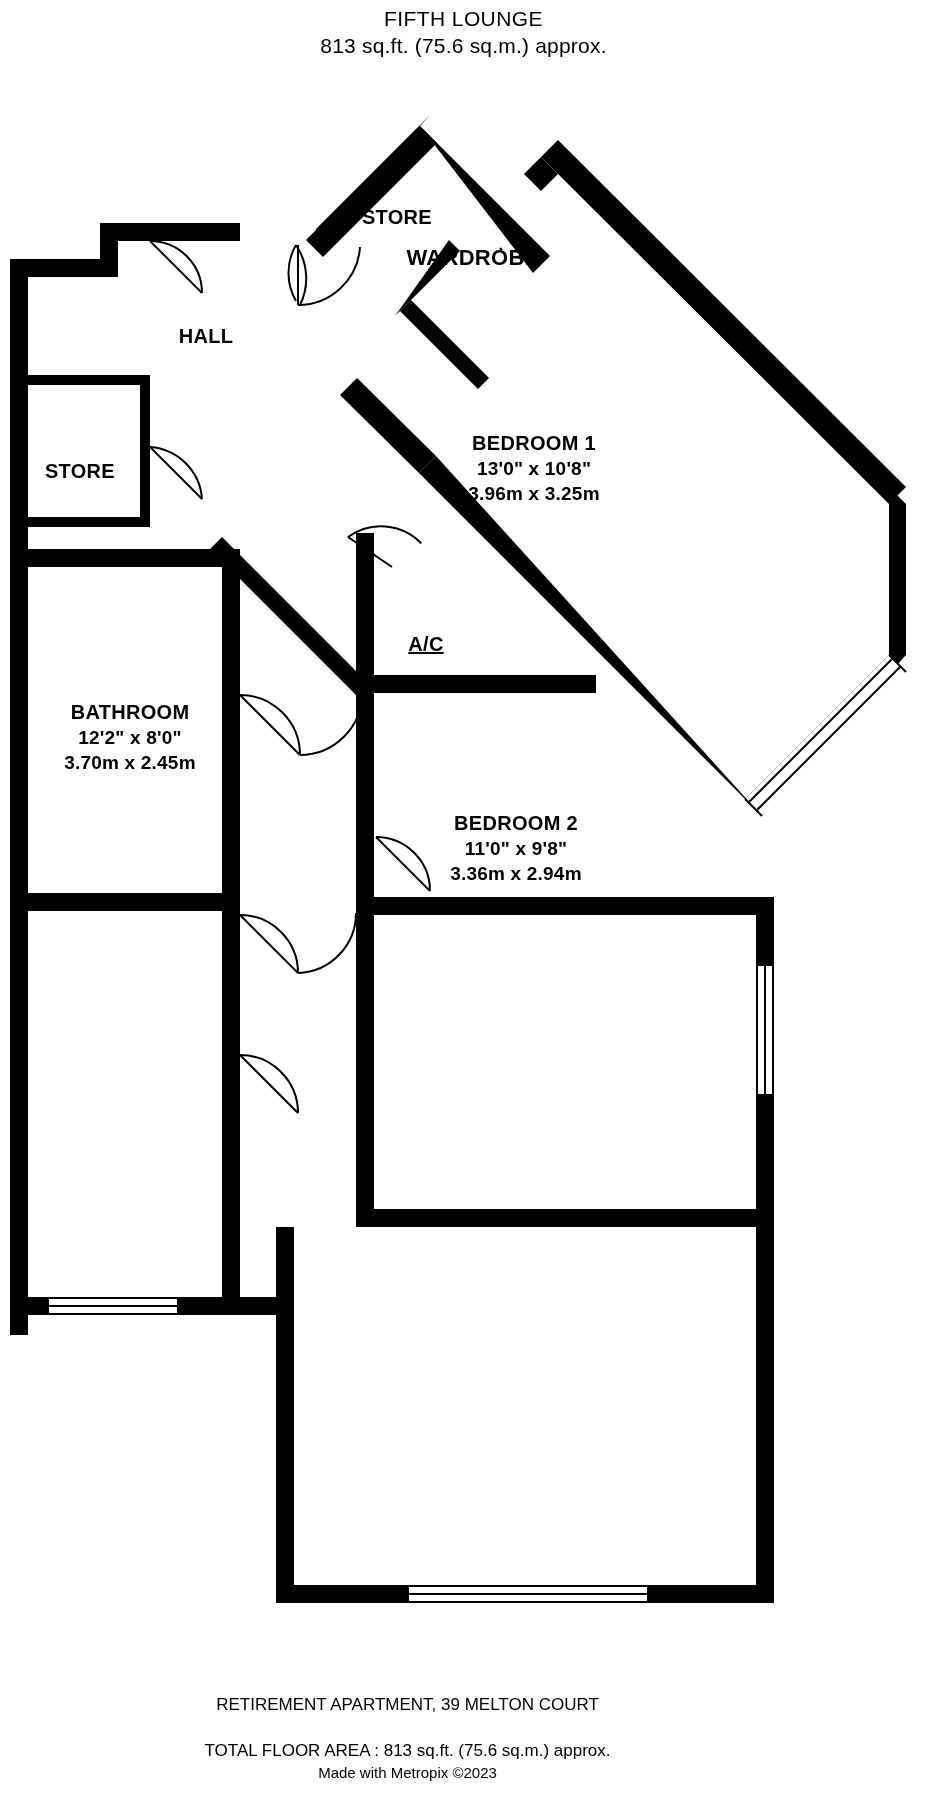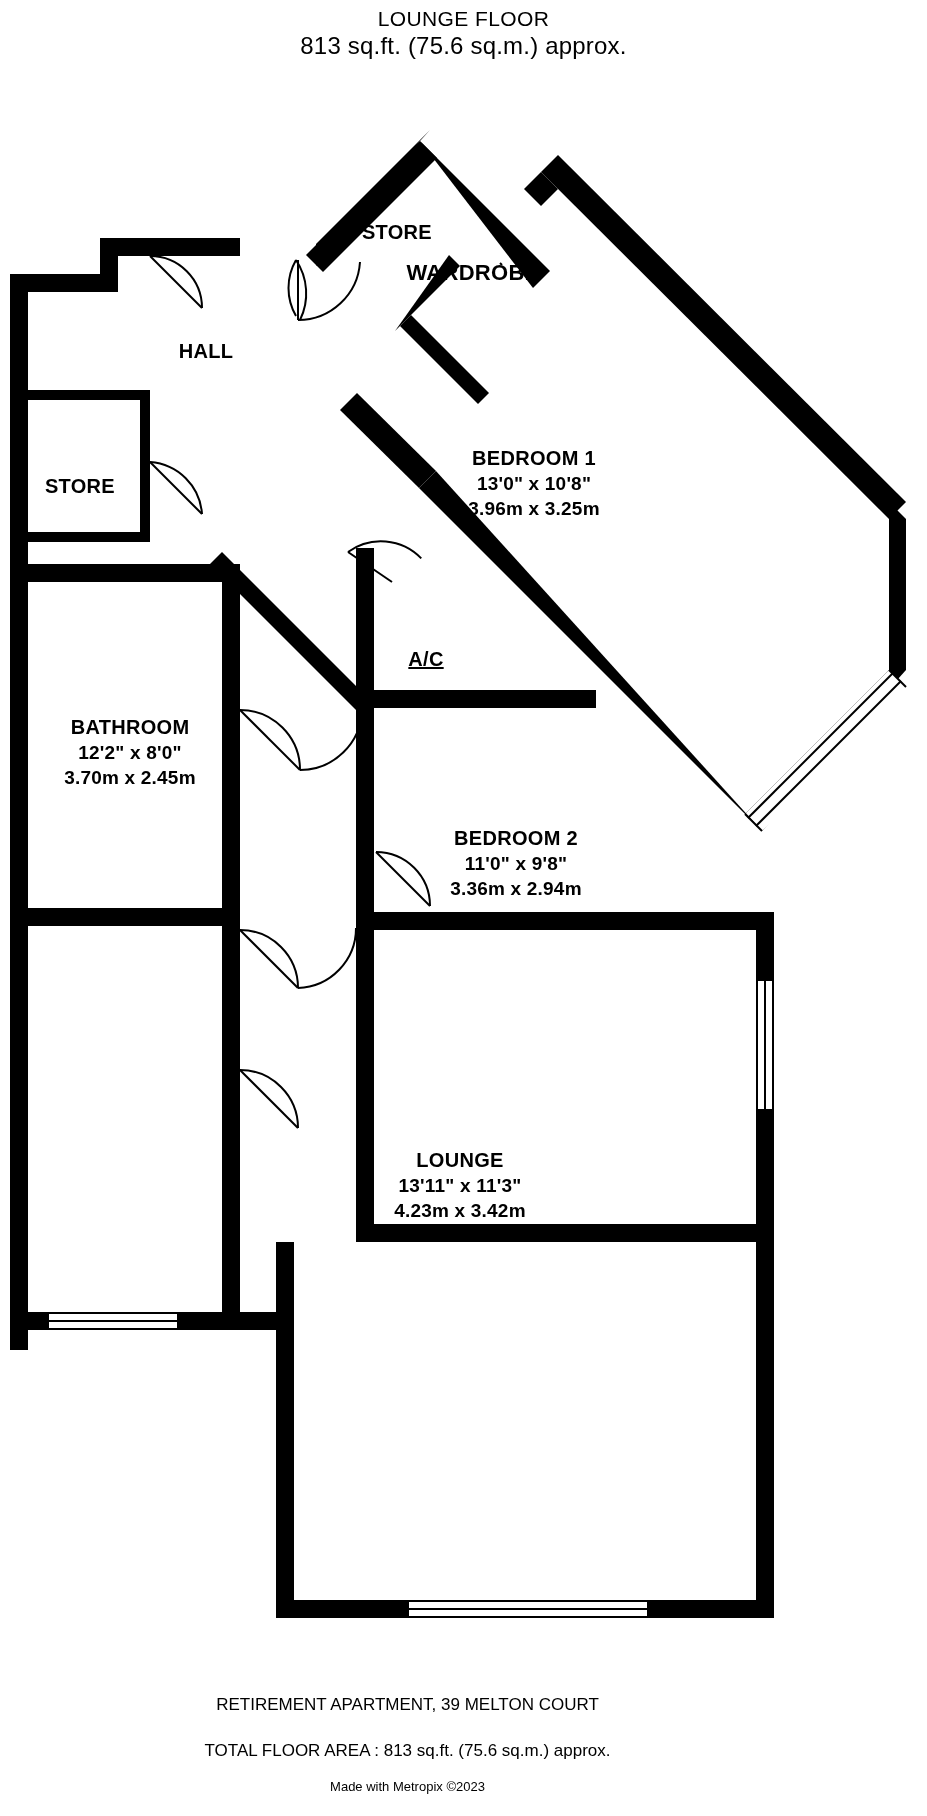--- a/index.html
+++ b/index.html
@@ -24,29 +24,29 @@
     width: 927px;
     text-align: center;
     padding-top: 6px;
   }
   #header .line1 {
     font-size: 21px;
     letter-spacing: 0.4px;
     line-height: 26px;
   }
   #header .line2 {
-    font-size: 24px;
+    font-size: 21px;
     letter-spacing: 0.2px;
     line-height: 27px;
   }
 
   
   #plan {
     position: absolute;
-    top: 70px;
+    top: 55px;
     left: 0;
     width: 927px;
     height: 1600px;
   }
   #plan svg {
     display: block;
   }
 
   
   .room-label {
@@ -79,30 +79,30 @@
   #footer .addr {
     font-size: 17px;
     line-height: 22px;
   }
   #footer .total {
     font-size: 17px;
     line-height: 22px;
     margin-top: 24px;
   }
   #footer .made {
-    font-size: 13px;
+    font-size: 15px;
     line-height: 18px;
-    margin-top: 16px;
+    margin-top: 2px;
   }
 </style>
 </head>
 <body>
 
 <div id="header">
-  <div class="line1">LOUNGE FLOOR</div>
+  <div class="line1">FIFTH LOUNGE</div>
   <div class="line2">813 sq.ft. (75.6 sq.m.) approx.</div>
 </div>
 
 <div id="plan">
 
   <svg width="927" height="1600" viewBox="0 0 927 1600">
     <g fill="#000000" stroke="none">
 
       <polygon points="420,71 430,60 316,174 316,196 "></polygon>
       <polygon points="420,71 437,88 323,202 306,185"></polygon>
@@ -255,25 +255,20 @@
     <div class="dim">3.70m  x 2.45m</div>
   </div>
 
   <div class="room-label" style="left:386px; top:756px; width:260px;">
     <div class="name">BEDROOM 2</div>
     <div class="dim">11'0"  x 9'8"</div>
     <div class="dim">3.36m  x 2.94m</div>
   </div>
 
 
-  <div class="room-label" style="left:330px; top:1078px; width:260px;">
-    <div class="name">LOUNGE</div>
-    <div class="dim">13'11"  x 11'3"</div>
-    <div class="dim">4.23m  x 3.42m</div>
-  </div>
 
 </div>
 
 <div id="footer" style="top:1694px;">
   <div class="addr">RETIREMENT APARTMENT, 39 MELTON COURT</div>
   <div class="total">TOTAL FLOOR AREA : 813 sq.ft. (75.6 sq.m.) approx.</div>
   <div class="made">Made with Metropix ©2023</div>
 </div>
 
 </body></html>

